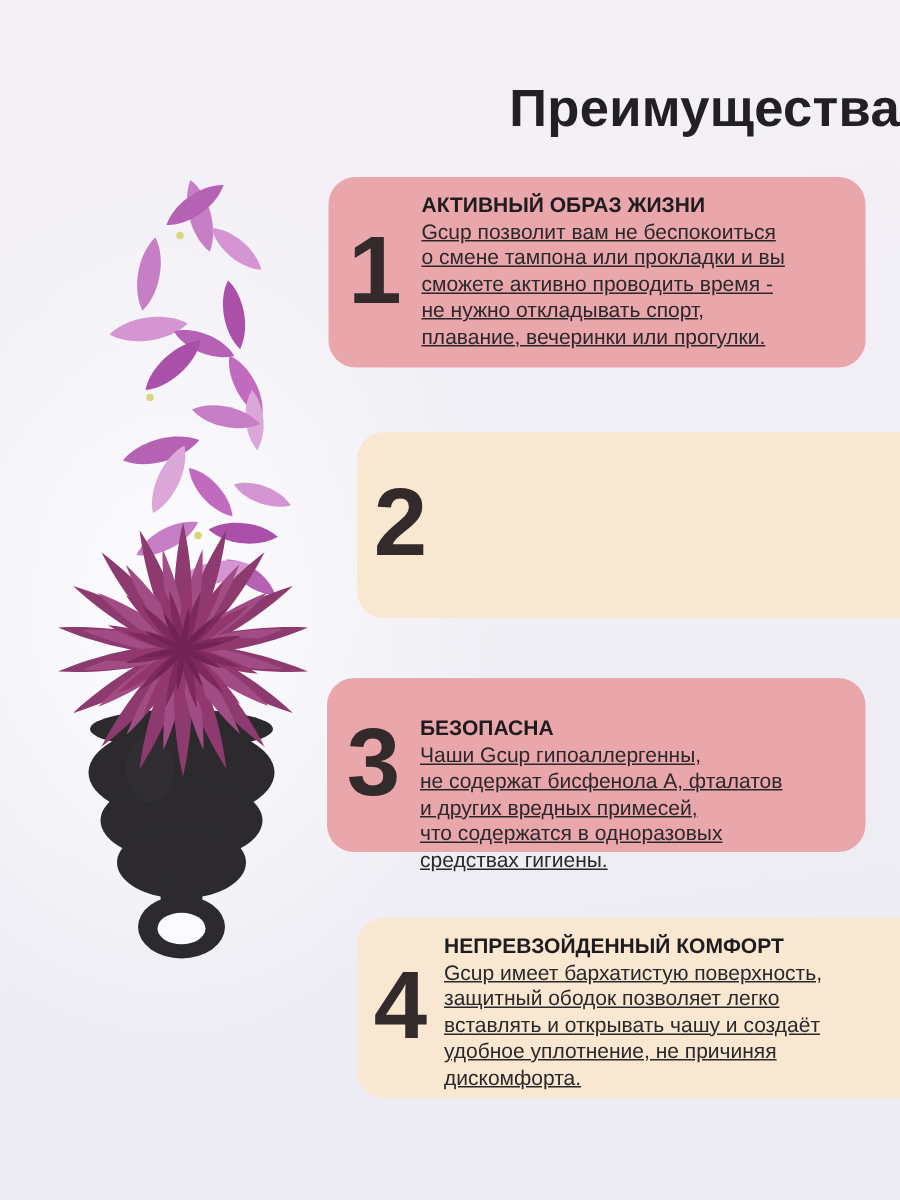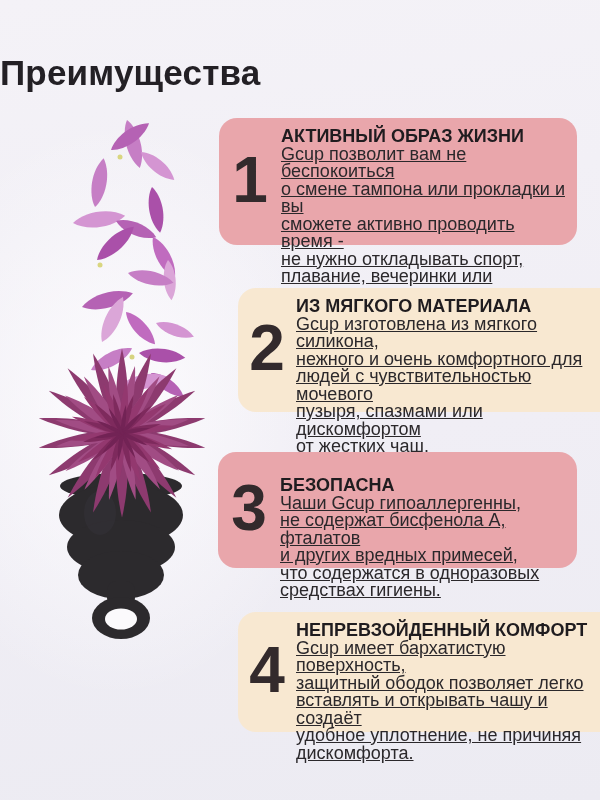--- a/index.html
+++ b/index.html
@@ -4,38 +4,38 @@
 <style>
   html,body{margin:0;padding:0;background:#efedf4;}
   body{width:600px;height:800px;font-family:"Liberation Sans",sans-serif;}
   .page{
     position:relative;width:600px;height:800px;overflow:hidden;
     background:
       radial-gradient(ellipse 300px 400px at 115px 410px, rgba(253,252,254,.98), rgba(253,252,254,0) 72%),
       linear-gradient(172deg,#f4f2f7 0%,#f0eef5 55%,#ecebf2 100%);
   }
   .title{
-    position:absolute;top:30px;left:0;width:600px;text-align:left;
+    position:absolute;top:30px;left:0;width:600px;text-align:right;
     font-size:35px;font-weight:700;color:#232025;letter-spacing:.2px;
   }
   .card{
     position:absolute;display:flex;border-radius:18px;box-sizing:border-box;
   }
   .card-pink{background:#e9a6ab;}
   .card-cream{background:#f8e8d1;}
   .c1{left:219px;top:118px;width:358px;height:127px;}
   .c2{left:238px;top:288px;width:382px;height:124px;}
   .c3{left:218px;top:452px;width:359px;height:116px;}
   .c4{left:238px;top:612px;width:382px;height:120px;}
   .num{
     flex:0 0 62px;display:flex;align-items:center;justify-content:center;
     font-size:64px;font-weight:600;color:#332a2c;line-height:1;margin-top:-4px;
   }
   .c2 .num,.c4 .num{flex:0 0 58px;}
-  .txt{padding:10px 8px 0 0;font-size:18px;line-height:17.5px;color:#2b282b;}
+  .txt{padding:10px 8px 0 0;font-size:14px;line-height:17.5px;color:#2b282b;}
   .c3 .txt{padding-top:25px;}
   .heading{font-weight:700;color:#1f1c1f;}
   .body{white-space:pre-line;text-decoration:underline;}
   .photo{position:absolute;left:0;top:95px;}
 </style>
 </head>
 <body>
 
 <div class="page">
 
@@ -165,28 +165,20 @@
       <div class="body">Gcup позволит вам не беспокоиться
 о смене тампона или прокладки и вы
 сможете активно проводить время -
 не нужно откладывать спорт,
 плавание, вечеринки или прогулки.</div>
     </div>
   </section>
 
   <section class="card card-cream c2">
     <div class="num">2</div>
-    <div class="txt">
-      <div class="heading">ИЗ МЯГКОГО МАТЕРИАЛА</div>
-      <div class="body">Gcup изготовлена из мягкого силикона,
-нежного и очень комфортного для
-людей  с чувствительностью мочевого
-пузыря, спазмами или дискомфортом
-от жестких чаш.</div>
-    </div>
   </section>
 
   <section class="card card-pink c3">
     <div class="num">3</div>
     <div class="txt">
       <div class="heading">БЕЗОПАСНА</div>
       <div class="body">Чаши Gcup гипоаллергенны,
 не содержат бисфенола А, фталатов
 и других вредных примесей,
 что содержатся в одноразовых

